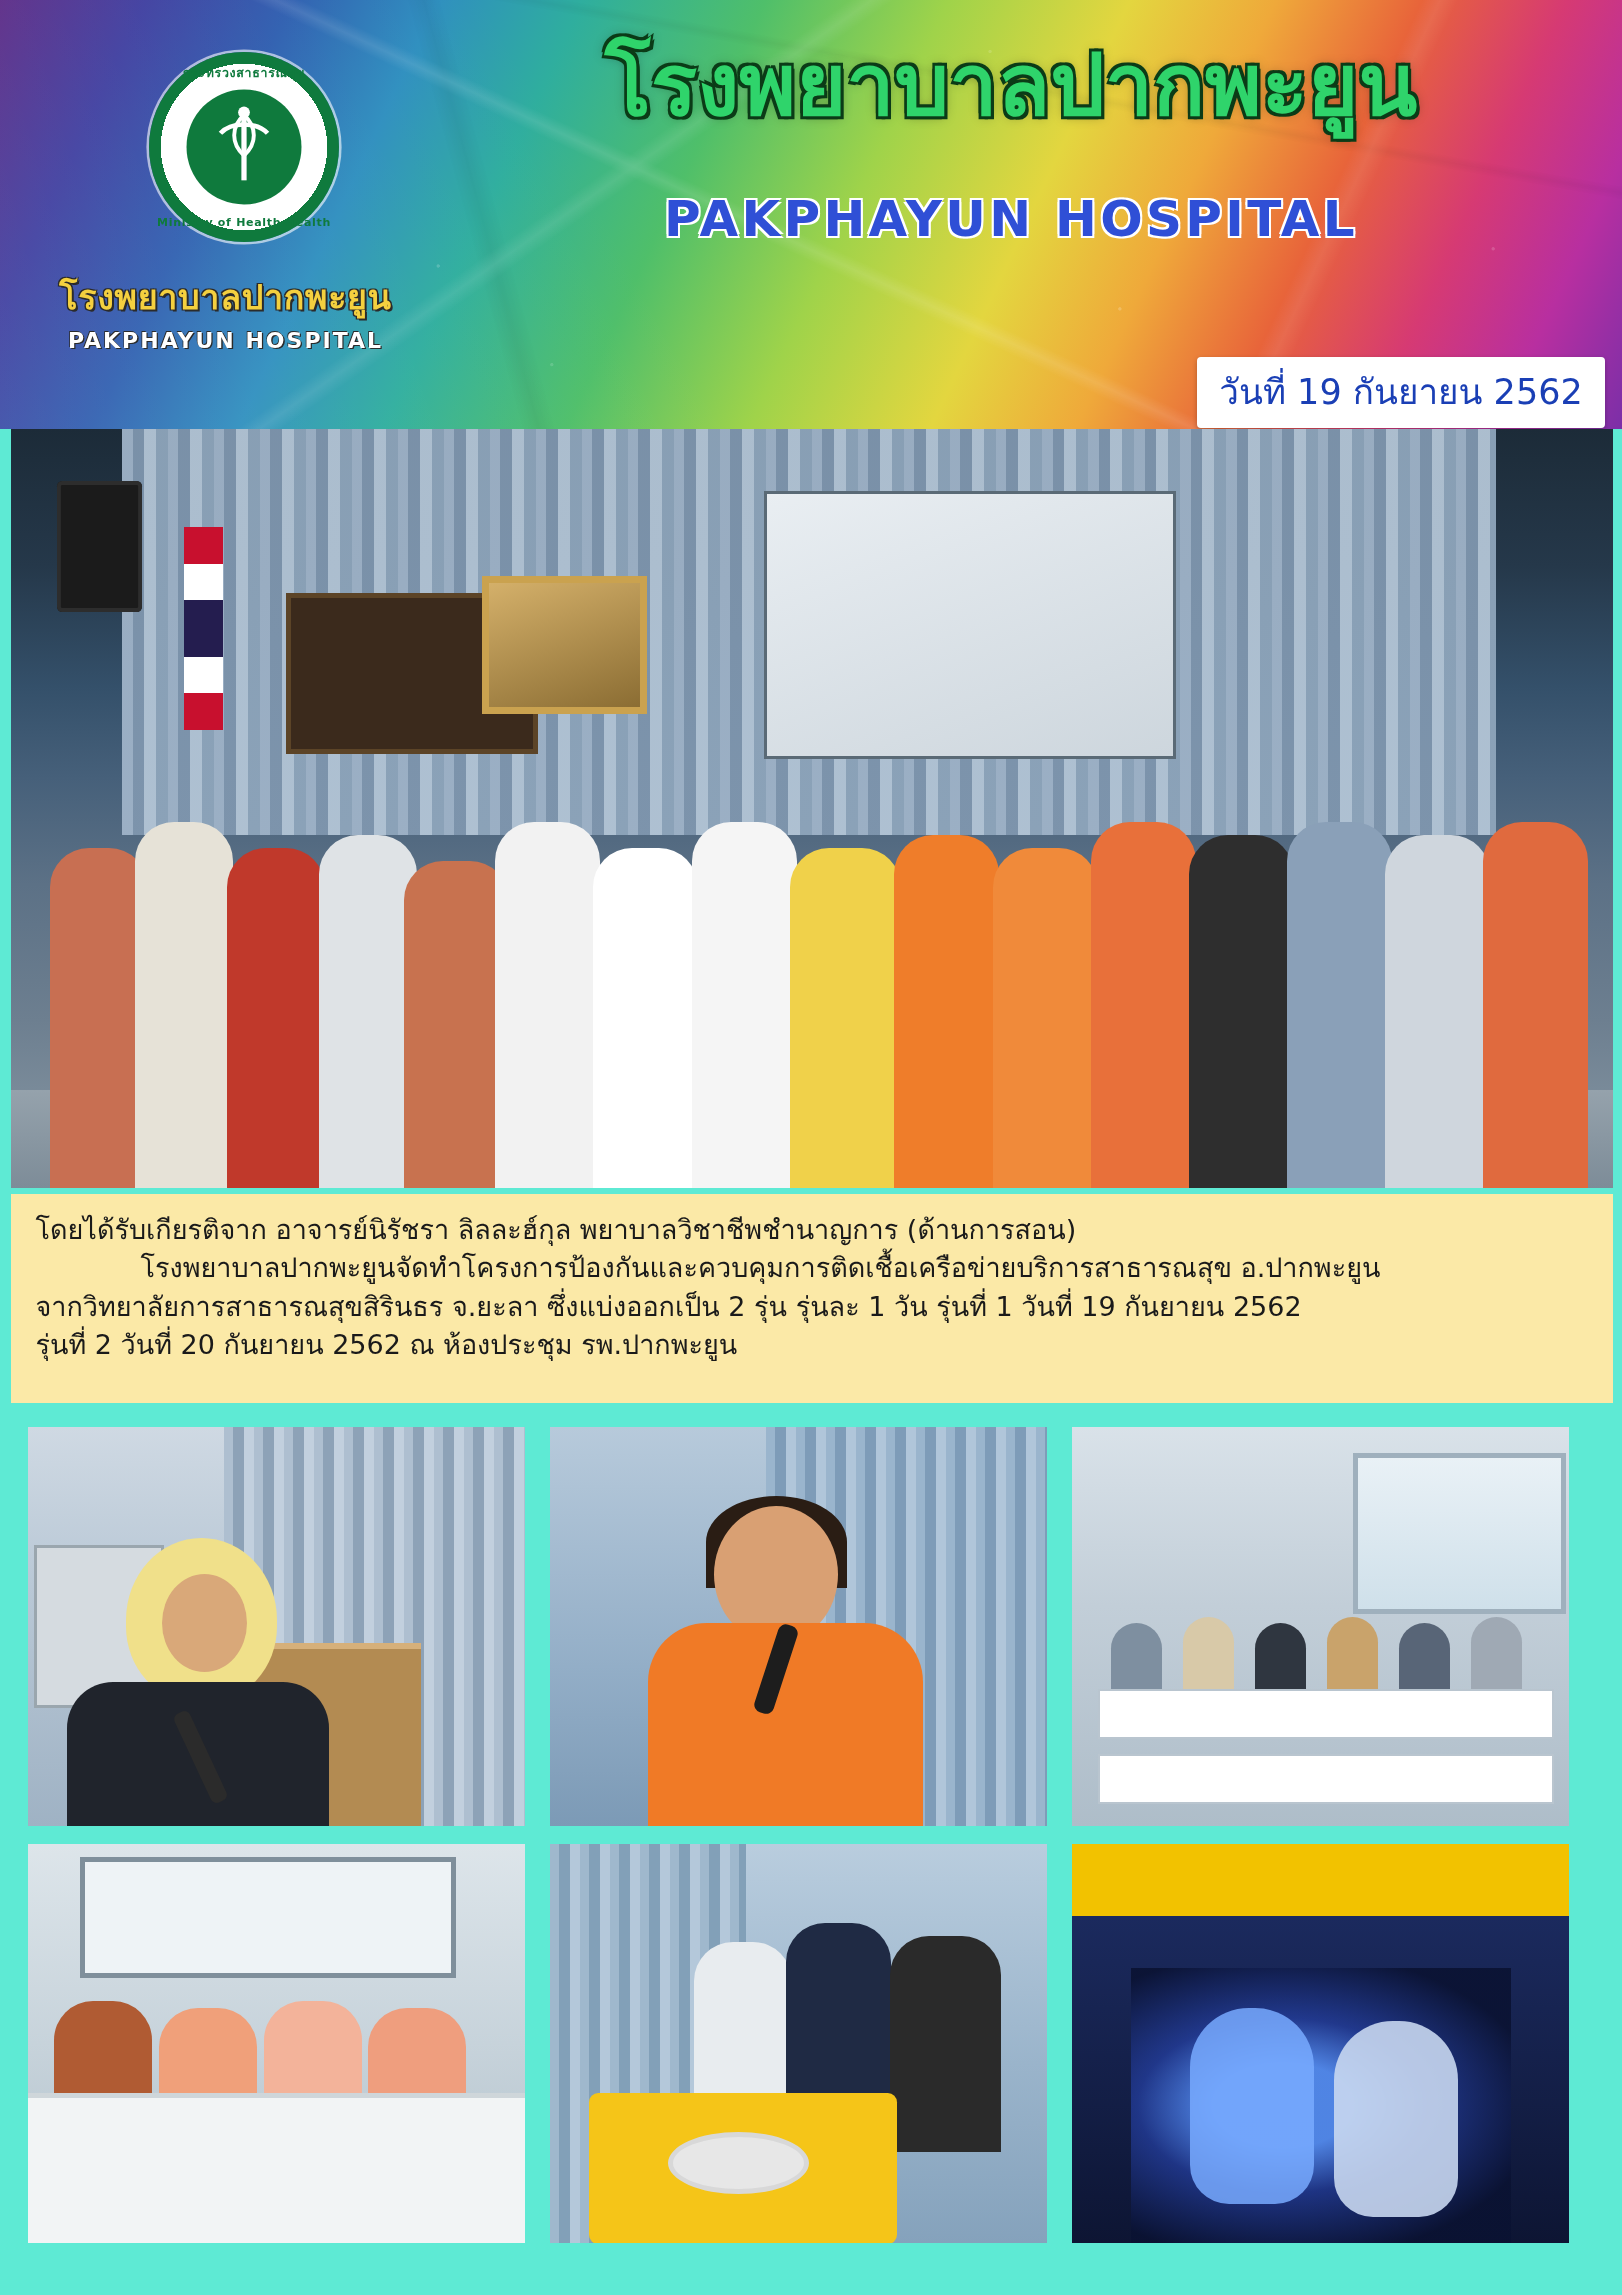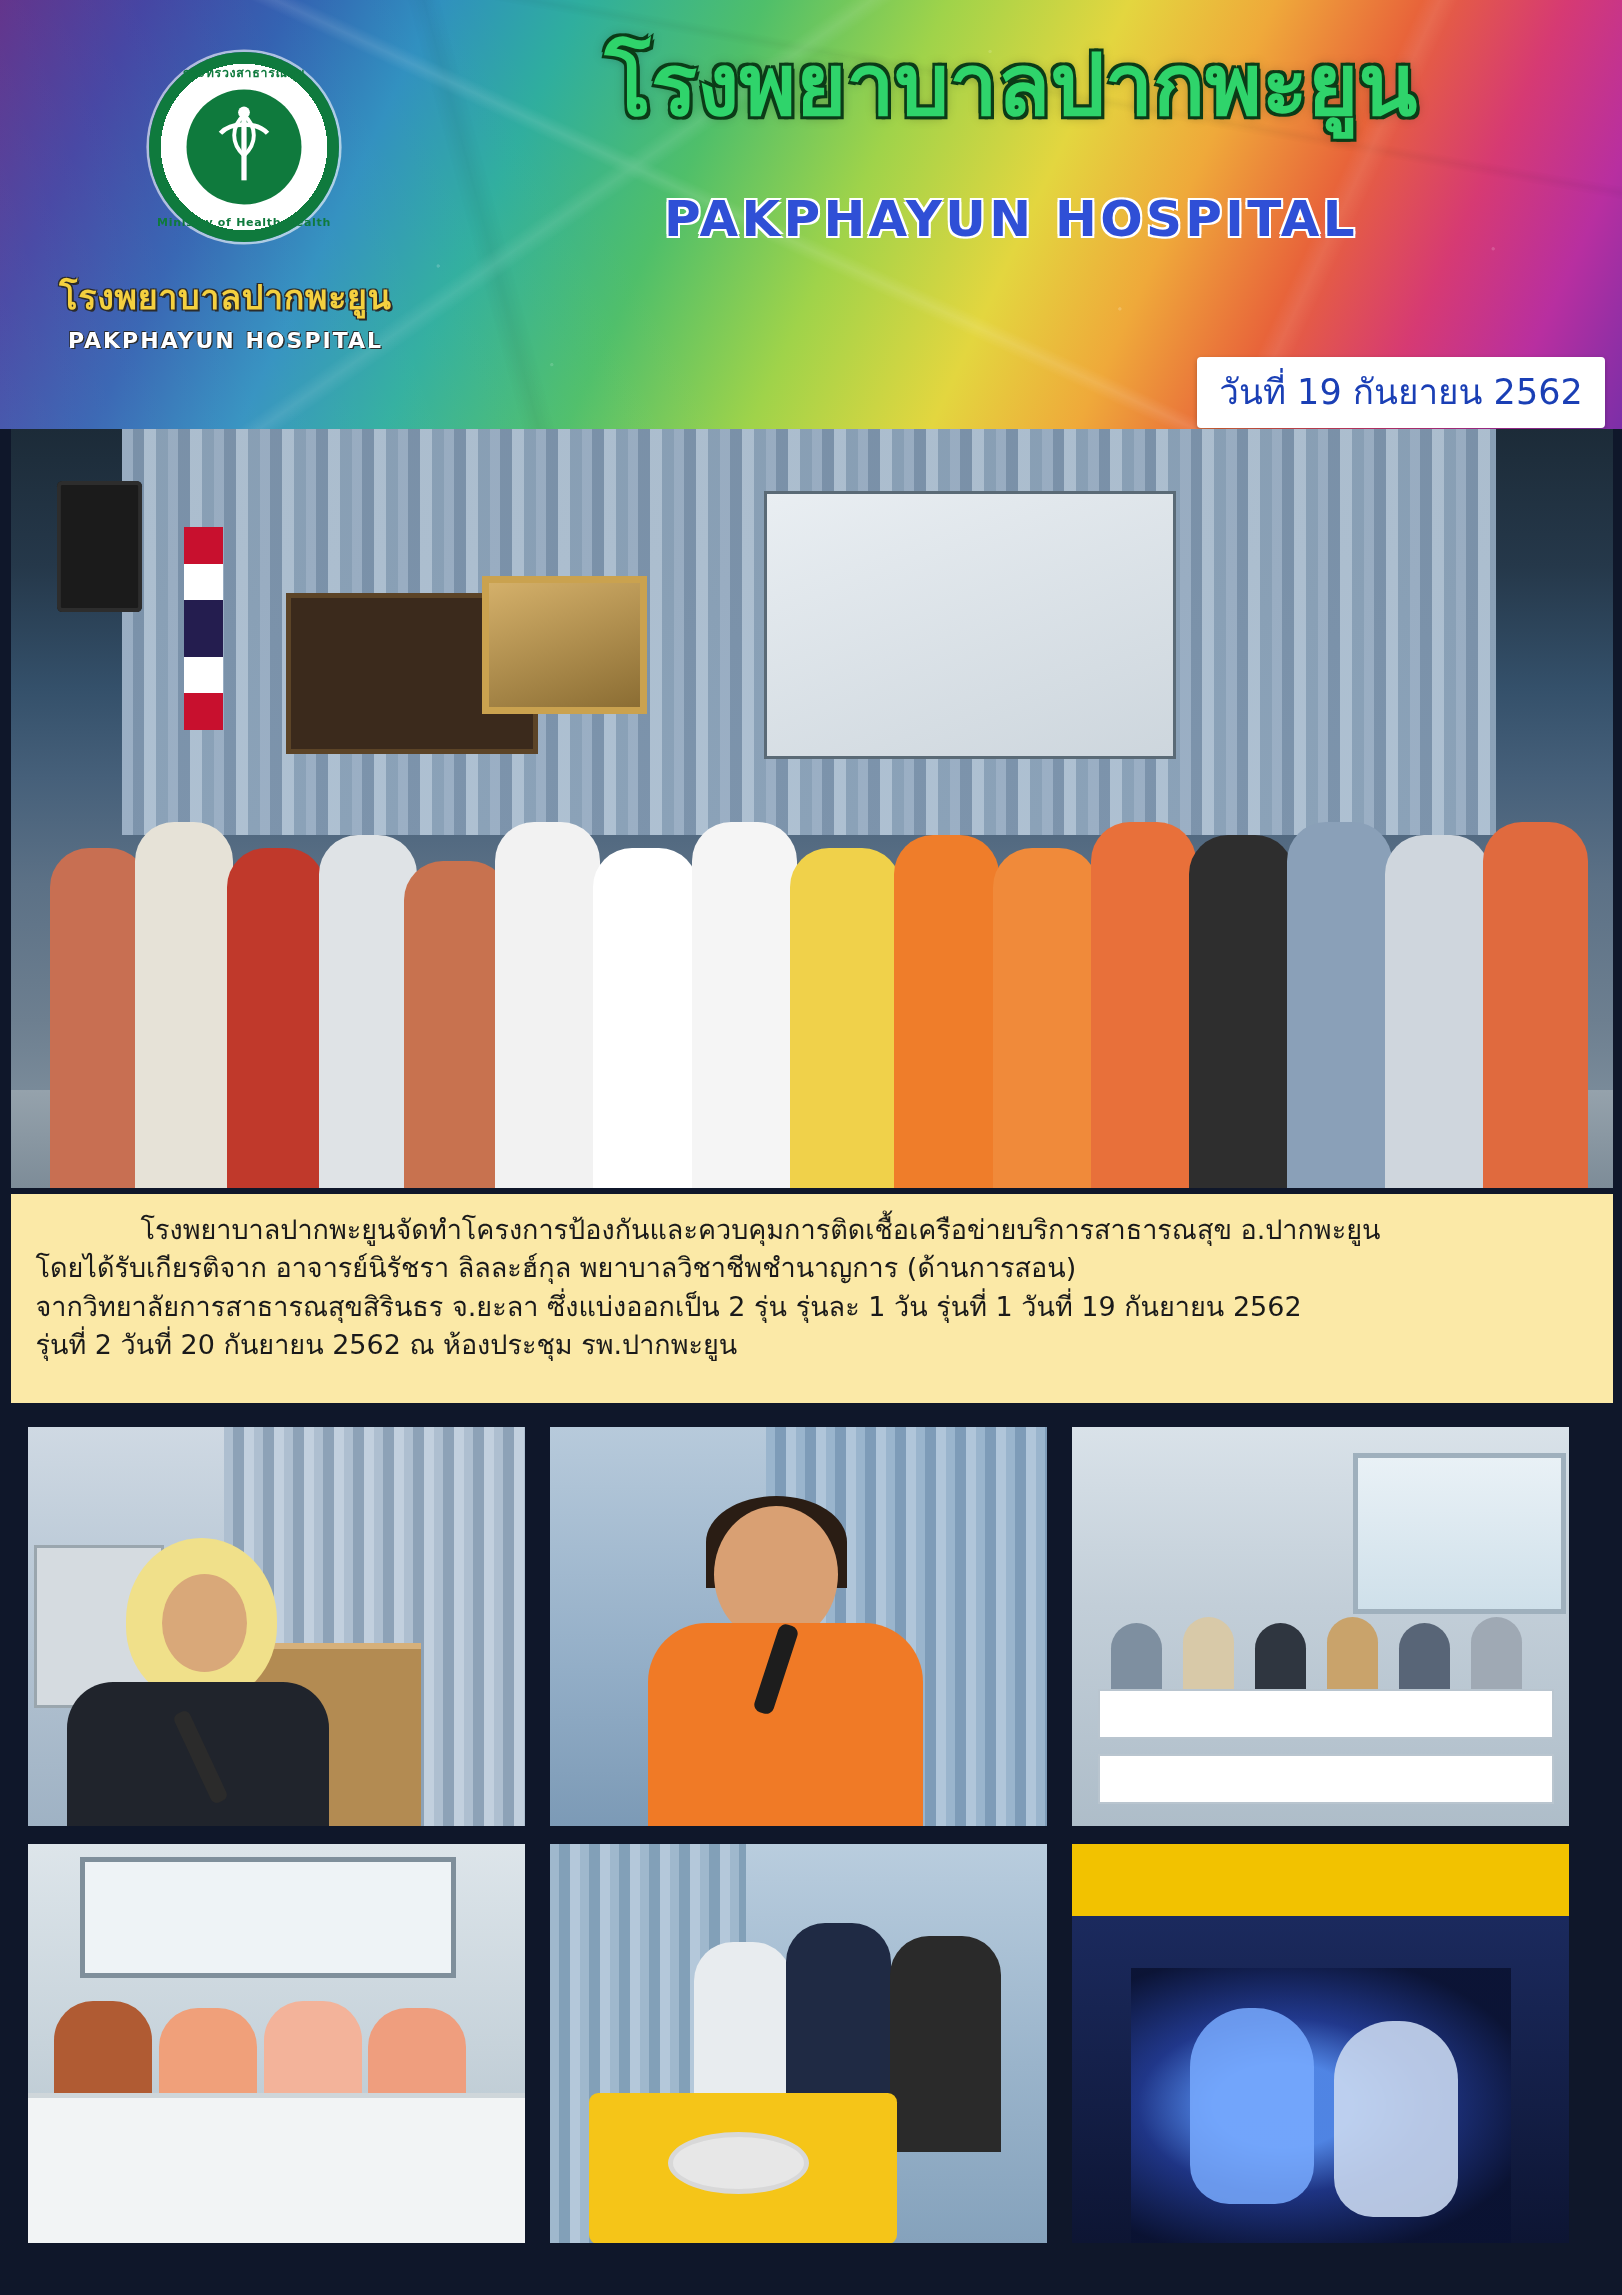--- a/index.html
+++ b/index.html
@@ -10,21 +10,21 @@
   body {
     width: 1623px;
     height: 2295px;
     font-family: "DejaVu Sans", sans-serif;
     overflow: hidden;
   }
   .page {
     position: relative;
     width: 1623px;
     height: 2295px;
-    background: #0f172a;
+    background: #5eead4;
     box-sizing: border-box;
   }
 
   
   .header {
     position: relative;
     width: 1623px;
     height: 429px;
     background:
       linear-gradient(115deg,
@@ -422,22 +422,22 @@
         <div class="person" style="left:1080px;width:105px;height:366px;background:#e8703a;"></div>
         <div class="person" style="left:1178px;width:105px;height:353px;background:#2e2e2e;"></div>
         <div class="person" style="left:1276px;width:105px;height:366px;background:#8aa0b8;"></div>
         <div class="person" style="left:1374px;width:105px;height:353px;background:#cfd6dd;"></div>
         <div class="person" style="left:1472px;width:105px;height:366px;background:#e06a3e;"></div>
       </div>
     </div>
   </div>
 
   <div class="caption-box">
+    <div class="caption-line">โดยได้รับเกียรติจาก อาจารย์นิรัชรา ลิลละฮ์กุล   พยาบาลวิชาชีพชำนาญการ (ด้านการสอน)</div>
     <div class="caption-line indent">โรงพยาบาลปากพะยูนจัดทำโครงการป้องกันและควบคุมการติดเชื้อเครือข่ายบริการสาธารณสุข อ.ปากพะยูน</div>
-    <div class="caption-line">โดยได้รับเกียรติจาก อาจารย์นิรัชรา ลิลละฮ์กุล   พยาบาลวิชาชีพชำนาญการ (ด้านการสอน)</div>
     <div class="caption-line">จากวิทยาลัยการสาธารณสุขสิรินธร จ.ยะลา  ซึ่งแบ่งออกเป็น 2 รุ่น รุ่นละ 1 วัน รุ่นที่ 1 วันที่ 19  กันยายน 2562</div>
     <div class="caption-line">รุ่นที่ 2 วันที่ 20 กันยายน 2562   ณ ห้องประชุม รพ.ปากพะยูน</div>
   </div>
 
   <div class="grid">
 
     <div class="cell p1">
       <div class="curtain2"></div>
       <div class="machine"></div>
       <div class="podium"></div>

